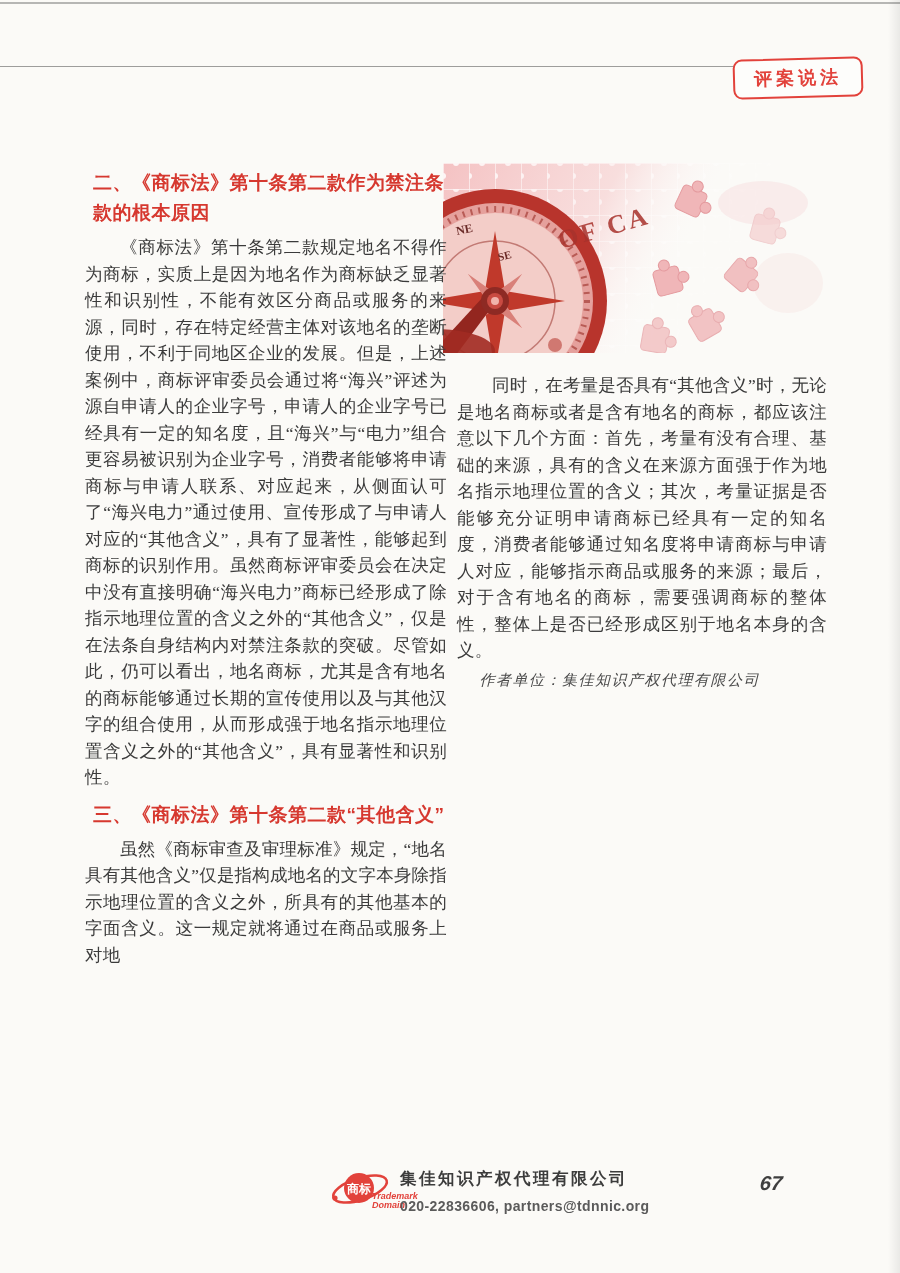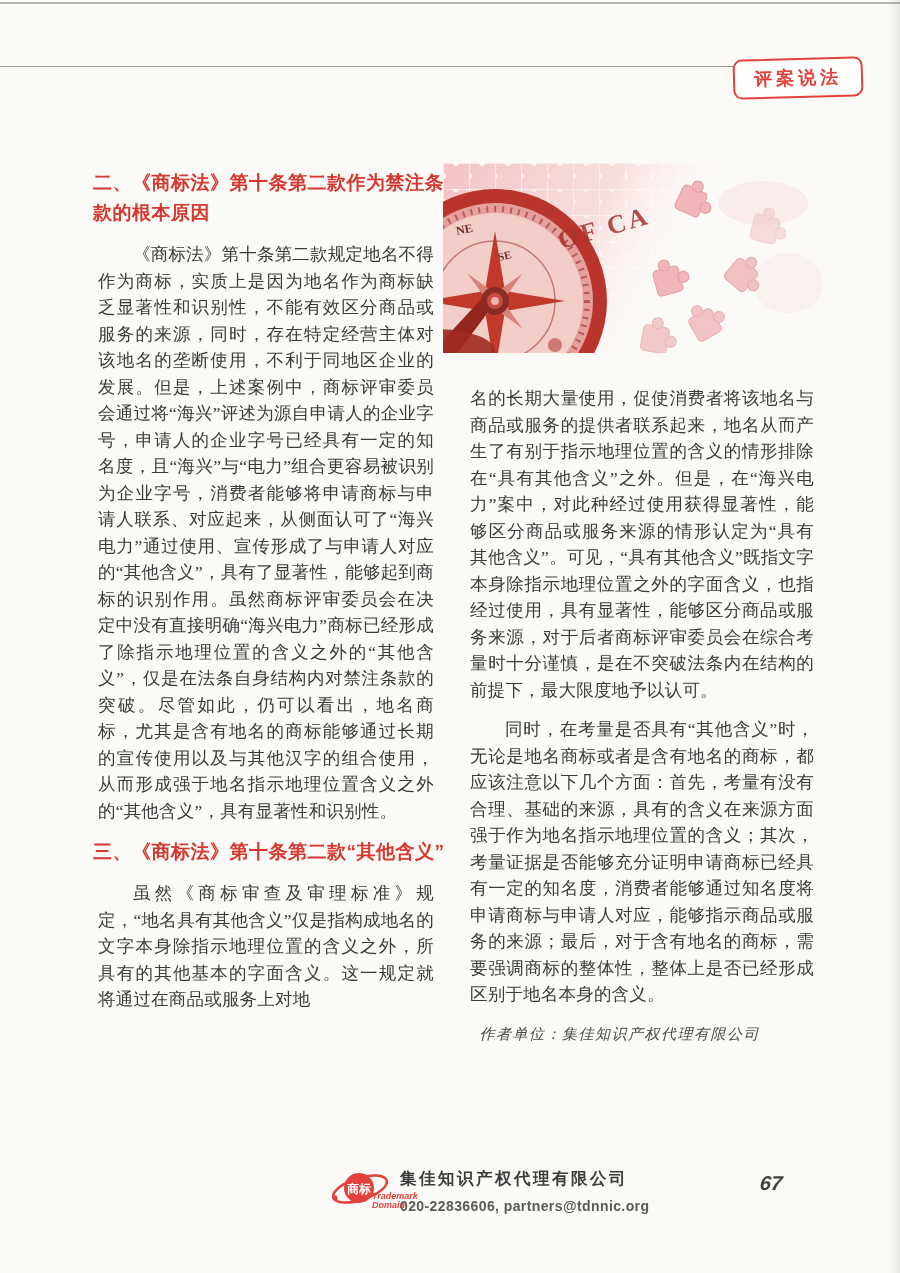--- a/index.html
+++ b/index.html
@@ -28,21 +28,21 @@
        font-size:17.5px;line-height:26.5px;letter-spacing:0.2px;}
   .col-left{left:85px;top:168px;width:362px;}
   .col-right{left:457px;top:372px;width:370px;}
 
   .sec-heading{
     font-family:"Liberation Sans","DejaVu Sans",sans-serif;
     color:#d6382f;font-weight:bold;font-size:19px;line-height:30px;
     letter-spacing:0.5px;margin:0 0 6px 8px;text-align:left;
   }
   .sec-heading.second{margin-top:9px;}
-  p.body{margin:13px;text-indent:2em;}
+  p.body{margin:0;text-indent:2em;}
   p.body.no-indent{text-indent:0;}
 
   .author-line{
     margin-top:3px;font-size:15px;font-style:italic;color:#4a4a4a;
     letter-spacing:1.5px;text-indent:1.5em;text-align:left;
   }
   .seal{
     display:inline-block;width:13px;height:13px;margin-left:3px;vertical-align:-1px;
     background:
       linear-gradient(#fff,#fff) center/1.5px 9px no-repeat,
@@ -152,21 +152,20 @@
 </svg>
 
 <div class="col col-left">
   <h3 class="sec-heading">二、《商标法》第十条第二款作为禁注条款的根本原因</h3>
   <p class="body">《商标法》第十条第二款规定地名不得作为商标，实质上是因为地名作为商标缺乏显著性和识别性，不能有效区分商品或服务的来源，同时，存在特定经营主体对该地名的垄断使用，不利于同地区企业的发展。但是，上述案例中，商标评审委员会通过将“海兴”评述为源自申请人的企业字号，申请人的企业字号已经具有一定的知名度，且“海兴”与“电力”组合更容易被识别为企业字号，消费者能够将申请商标与申请人联系、对应起来，从侧面认可了“海兴电力”通过使用、宣传形成了与申请人对应的“其他含义”，具有了显著性，能够起到商标的识别作用。虽然商标评审委员会在决定中没有直接明确“海兴电力”商标已经形成了除指示地理位置的含义之外的“其他含义”，仅是在法条自身结构内对禁注条款的突破。尽管如此，仍可以看出，地名商标，尤其是含有地名的商标能够通过长期的宣传使用以及与其他汉字的组合使用，从而形成强于地名指示地理位置含义之外的“其他含义”，具有显著性和识别性。</p>
   <h3 class="sec-heading second">三、《商标法》第十条第二款“其他含义”</h3>
   <p class="body">虽然《商标审查及审理标准》规定，“地名具有其他含义”仅是指构成地名的文字本身除指示地理位置的含义之外，所具有的其他基本的字面含义。这一规定就将通过在商品或服务上对地</p>
 </div>
 
 <div class="col col-right">
-  <p class="body no-indent">名的长期大量使用，促使消费者将该地名与商品或服务的提供者联系起来，地名从而产生了有别于指示地理位置的含义的情形排除在“具有其他含义”之外。但是，在“海兴电力”案中，对此种经过使用获得显著性，能够区分商品或服务来源的情形认定为“具有其他含义”。可见，“具有其他含义”既指文字本身除指示地理位置之外的字面含义，也指经过使用，具有显著性，能够区分商品或服务来源，对于后者商标评审委员会在综合考量时十分谨慎，是在不突破法条内在结构的前提下，最大限度地予以认可。</p>
   <p class="body">同时，在考量是否具有“其他含义”时，无论是地名商标或者是含有地名的商标，都应该注意以下几个方面：首先，考量有没有合理、基础的来源，具有的含义在来源方面强于作为地名指示地理位置的含义；其次，考量证据是否能够充分证明申请商标已经具有一定的知名度，消费者能够通过知名度将申请商标与申请人对应，能够指示商品或服务的来源；最后，对于含有地名的商标，需要强调商标的整体性，整体上是否已经形成区别于地名本身的含义。</p>
   <div class="author-line">作者单位：集佳知识产权代理有限公司</div>
 </div>
 
 <div class="footer">
   <svg class="footer-logo" viewBox="0 0 70 52" xmlns="http://www.w3.org/2000/svg">
     <ellipse cx="30" cy="25" rx="28" ry="11" transform="rotate(-18 30 25)" fill="none" stroke="#e2423b" stroke-width="2.5"></ellipse>
     <circle cx="29" cy="24" r="15" fill="#e2423b"></circle>
     <circle cx="5" cy="34" r="2.6" fill="#e2423b"></circle>
     <text x="29" y="29" text-anchor="middle" font-size="12" font-weight="bold" fill="#ffffff">商标</text>

